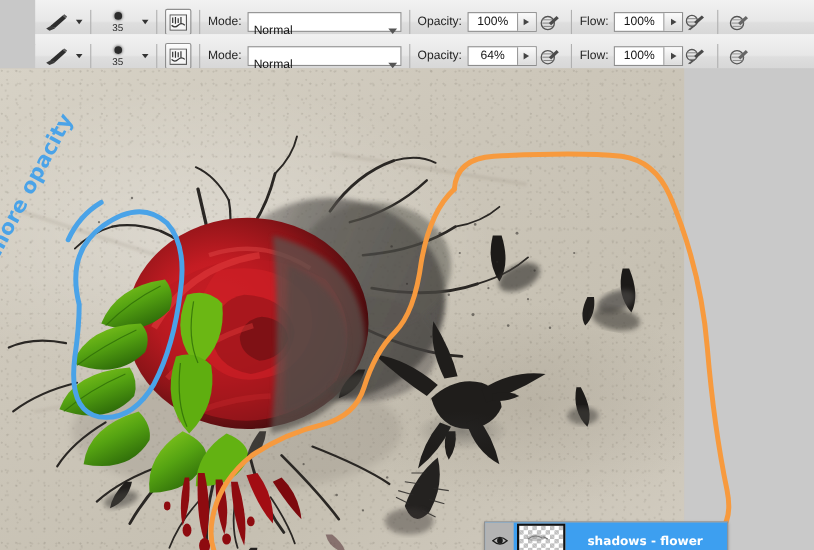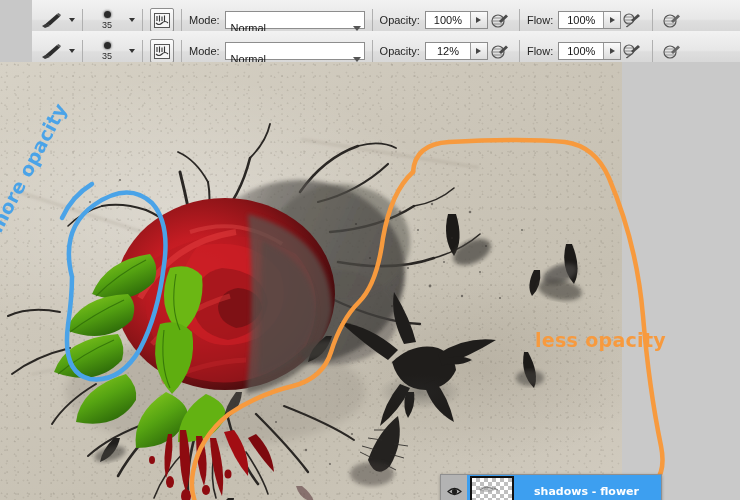--- a/index.html
+++ b/index.html
@@ -227,21 +227,21 @@
     </div>
     <div class="sep"></div>
     <span class="lbl">Mode:</span>
     <div class="combo">
       <span>Normal</span>
       <span class="chev"></span>
     </div>
     <div class="sep"></div>
     <span class="lbl">Opacity:</span>
     <div class="numfield">
-      <span class="val">12%</span>
+      <span class="val">64%</span>
       <span class="stepper">
           <span class="arw"></span>
         </span>
     </div>
     <div class="tool-ico">
       <svg width="18" height="17" viewBox="0 0 18 17">
         <circle cx="7" cy="9" r="6" fill="none" stroke="#555" stroke-width="1.2"></circle>
         <path d="M2 6 h10 M2 9 h11 M3 12 h9" stroke="#777" stroke-width=".8"></path>
         <path d="M8 9 L15 2.5 L17 4.5 L10 11 Z" fill="#4a4a4a"></path>
       </svg>
@@ -469,21 +469,20 @@
     </div>
 
     <svg class="overlay" viewBox="0 0 740 438">
       <path d="M72 215 q-12 -48 22 -72 q34 -24 58 -2 q18 20 12 62 q-6 50 -24 84 q-20 34 -50 30 q-28 -6 -22 -54 q4 -28 4 -48 Z" fill="none" stroke="#4aa3e8" stroke-width="4.5" stroke-linecap="round"></path>
       <path d="M413 110 q2 -28 36 -30 q76 -4 116 0 q30 4 44 36 q28 66 34 138 q6 72 18 130 q8 40 -26 48" fill="none" stroke="#f79a3e" stroke-width="4.5" stroke-linecap="round" stroke-linejoin="round"></path>
       <path d="M413 110 q-22 20 -30 66 q-6 46 -24 64 q-18 18 -28 50 q-8 26 -38 34 q-34 8 -64 28 q-30 24 -36 58 q-4 22 6 38" fill="none" stroke="#f79a3e" stroke-width="4.5" stroke-linecap="round" stroke-linejoin="round"></path>
       <path d="M62 156 q10 -22 30 -34" fill="none" stroke="#4aa3e8" stroke-width="4.5" stroke-linecap="round"></path>
     </svg>
 
     <div class="anno-txt" id="more-opacity-label">more opacity</div>
-    <div class="anno-txt" id="less-opacity-label">less opacity</div>
 
     <div id="layers-panel">
       <div id="layer-row">
         <div class="eyecell">
           <svg width="15" height="11" viewBox="0 0 15 11">
             <path d="M1 5.5 Q7.5 -0.5 14 5.5 Q7.5 11.5 1 5.5 Z" fill="none" stroke="#1c1c1c" stroke-width="1.2"></path>
             <circle cx="7.5" cy="5.5" r="2.6" fill="#1c1c1c"></circle>
           </svg>
         </div>
         <div class="thumb">

